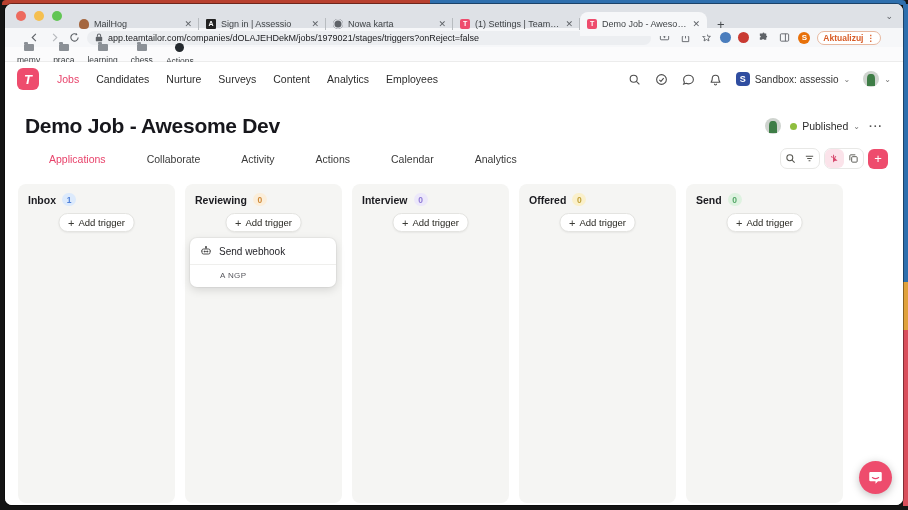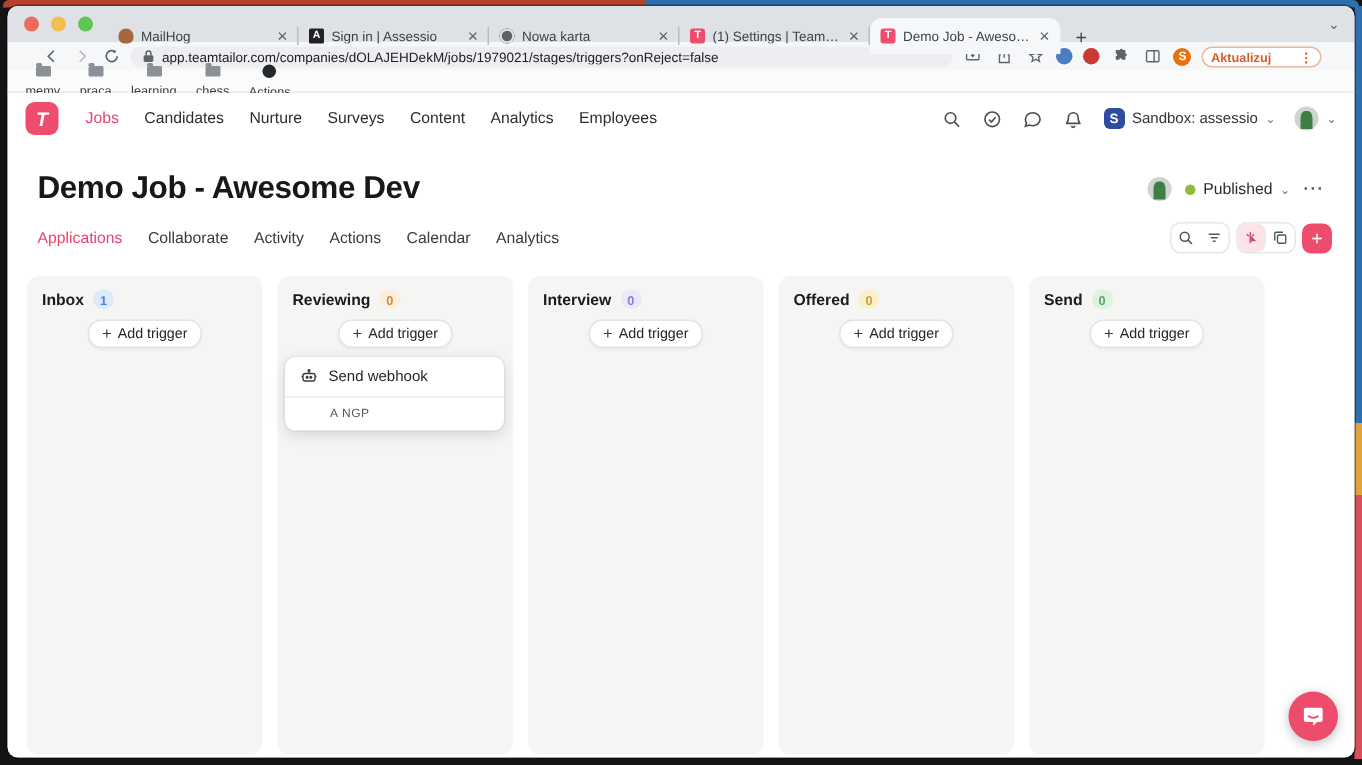--- a/index.html
+++ b/index.html
@@ -45,21 +45,21 @@
   .nav-ic { color:#5f6368; width:14px; height:14px; display:flex; align-items:center; justify-content:center; flex:0 0 auto; }
   .nav-ic.disabled { color:#b6b9bd; }
   .omnibox { flex:1; height:14px; background:#eceef1; border-radius:7px; display:flex; align-items:center;
              padding:0 8px; gap:5px; min-width:0; }
   .omnibox .url { font-size:9px; color:#202124; white-space:nowrap; overflow:hidden; }
   .tb-right { display:flex; align-items:center; gap:7px; flex:0 0 auto; }
   .ext-dot { width:11px; height:11px; border-radius:50%; }
   .avatar-s { width:12px; height:12px; border-radius:50%; background:#e8710a; color:#fff; font-size:8px;
               font-weight:bold; display:flex; align-items:center; justify-content:center; }
   .update-pill { border:1px solid #e7b8a0; border-radius:8px; height:14px; display:flex; align-items:center;
-                 gap:19px; padding:0 5px; color:#d85c27; font-size:8.5px; font-weight:bold; background:#fff; }
+                 gap:3px; padding:0 5px; color:#d85c27; font-size:8.5px; font-weight:bold; background:#fff; }
 
   
   .bookmarks { height:15px; background:#fbfbfc; display:flex; align-items:center; gap:13px; padding:0 12px;
                border-bottom:1px solid #ececec; }
   .bm { display:flex; align-items:center; gap:4px; font-size:8.5px; color:#3c4043;flex-direction:column; }
   .bm-folder { width:10px; height:7px; background:#8b9096; border-radius:1px; position:relative; }
   .bm-folder::before { content:""; position:absolute; top:-2px; left:0; width:4px; height:2px; background:#8b9096;
                        border-radius:1px 1px 0 0; }
   .bm-gh { width:9px; height:9px; border-radius:50%; background:#24292e; }
 
@@ -85,21 +85,21 @@
   
   .page-head { position:absolute; left:20px; right:20px; top:52px; display:flex; align-items:center; }
   .page-title { font-size:21px; font-weight:bold; color:#17171c; letter-spacing:-.3px; }
   .ph-right { margin-left:auto; display:flex; align-items:center; gap:9px; }
   .status { display:flex; align-items:center; gap:5px; font-size:10.5px; color:#2c2c2c; }
   .status-dot { width:7px; height:7px; border-radius:50%; }
   .dots { color:#555; font-size:11px; letter-spacing:1px; font-weight:bold; }
 
   
   .page-tabs { position:absolute; left:20px; top:91px; display:flex; gap:17px; font-size:10.5px; color:#3a3a3a; }
-  .page-tabs a { text-decoration:none; color:inherit; padding-bottom:22px; }
+  .page-tabs a { text-decoration:none; color:inherit; padding-bottom:22px;margin-left:24px; }
   .page-tabs a.active { color:#e8436b; border-bottom:2px solid #e8436b; }
   .pt-tools { position:absolute; right:15px; top:86px; display:flex; align-items:center; gap:4px; }
   .tool-group { display:flex; align-items:center; border:1px solid #e8e8e6; border-radius:7px; background:#fff;
                 height:21px; }
   .tool-btn { width:19px; height:19px; display:flex; align-items:center; justify-content:center; color:#55554f; }
   .tool-btn.pink-bg { background:#fbe3ea; border-radius:6px; color:#d6476b; }
   .add-btn { width:20px; height:20px; border-radius:6px; display:flex; align-items:center; justify-content:center;
              color:#fff; font-size:13px; }
 
   

